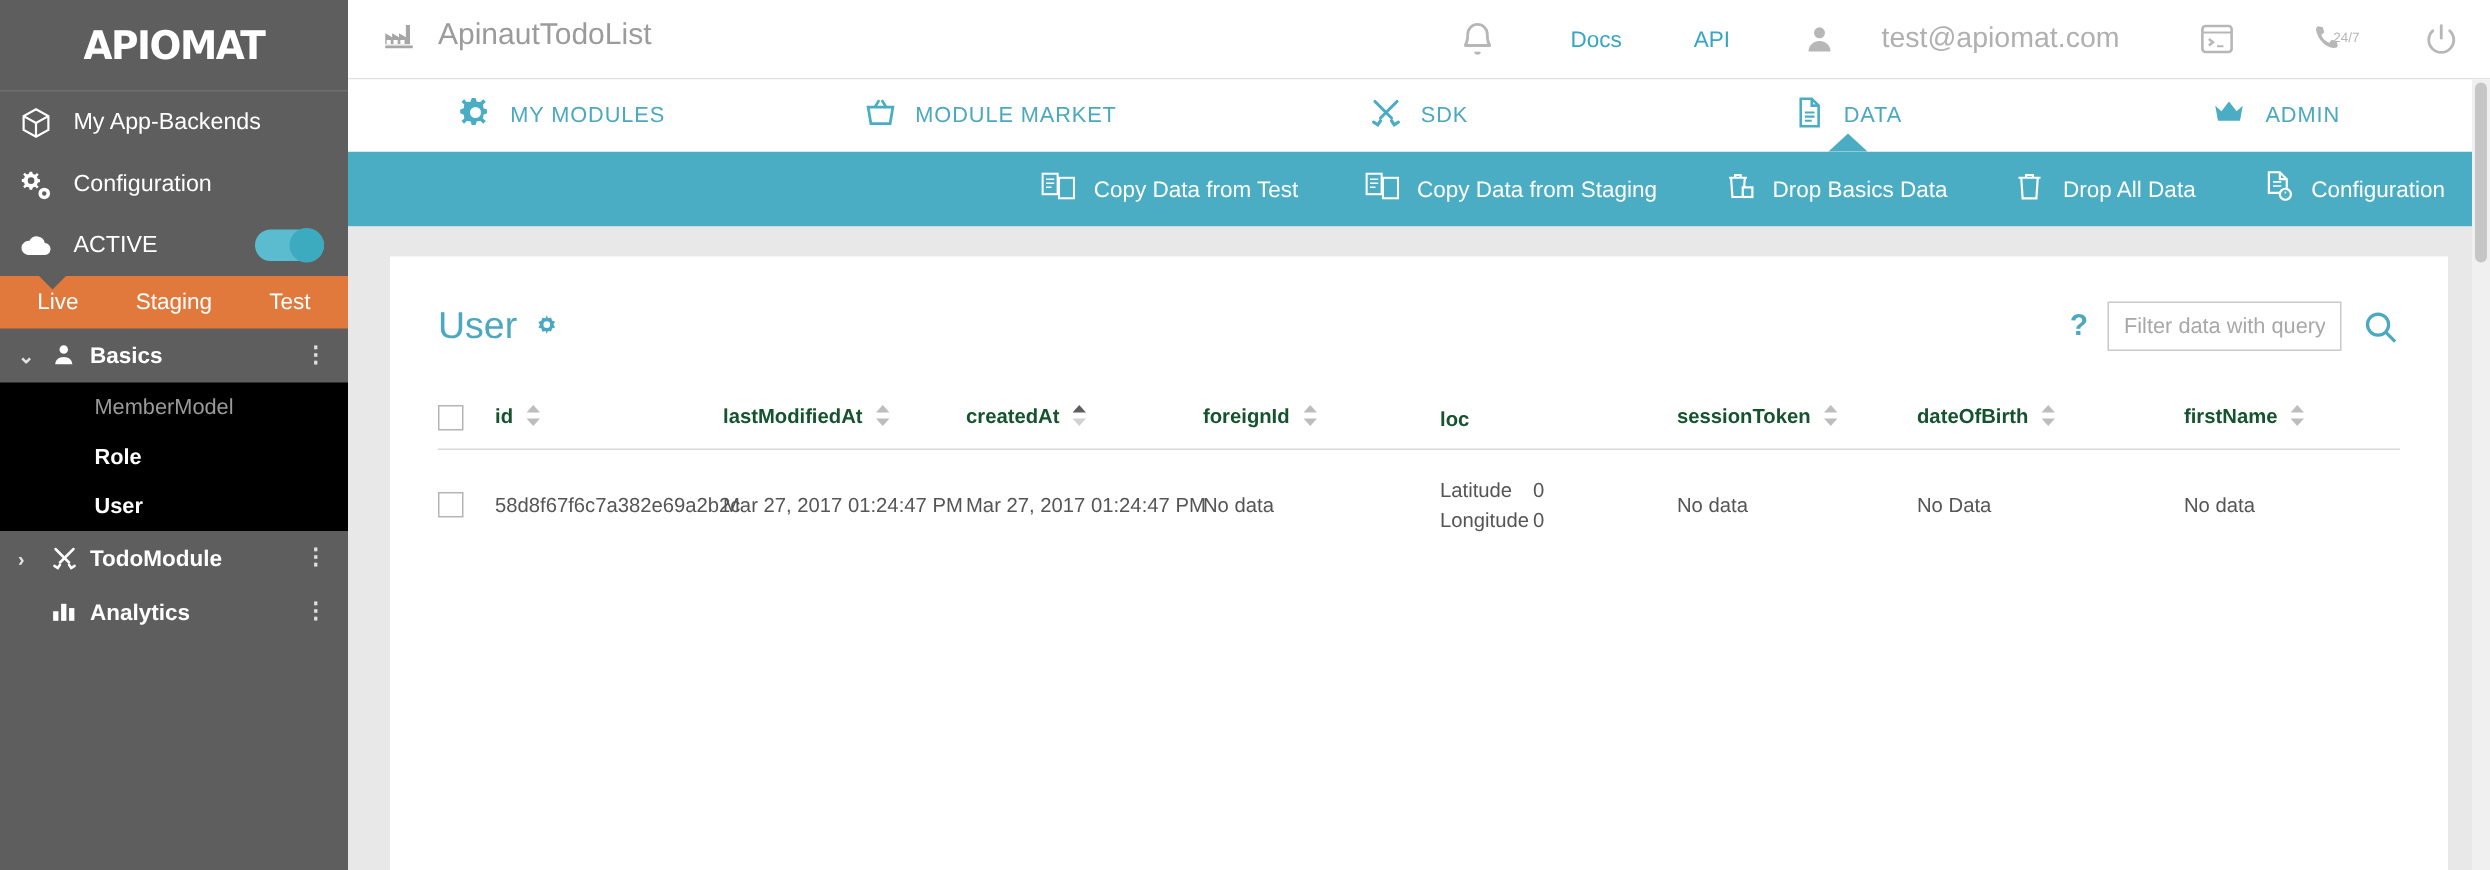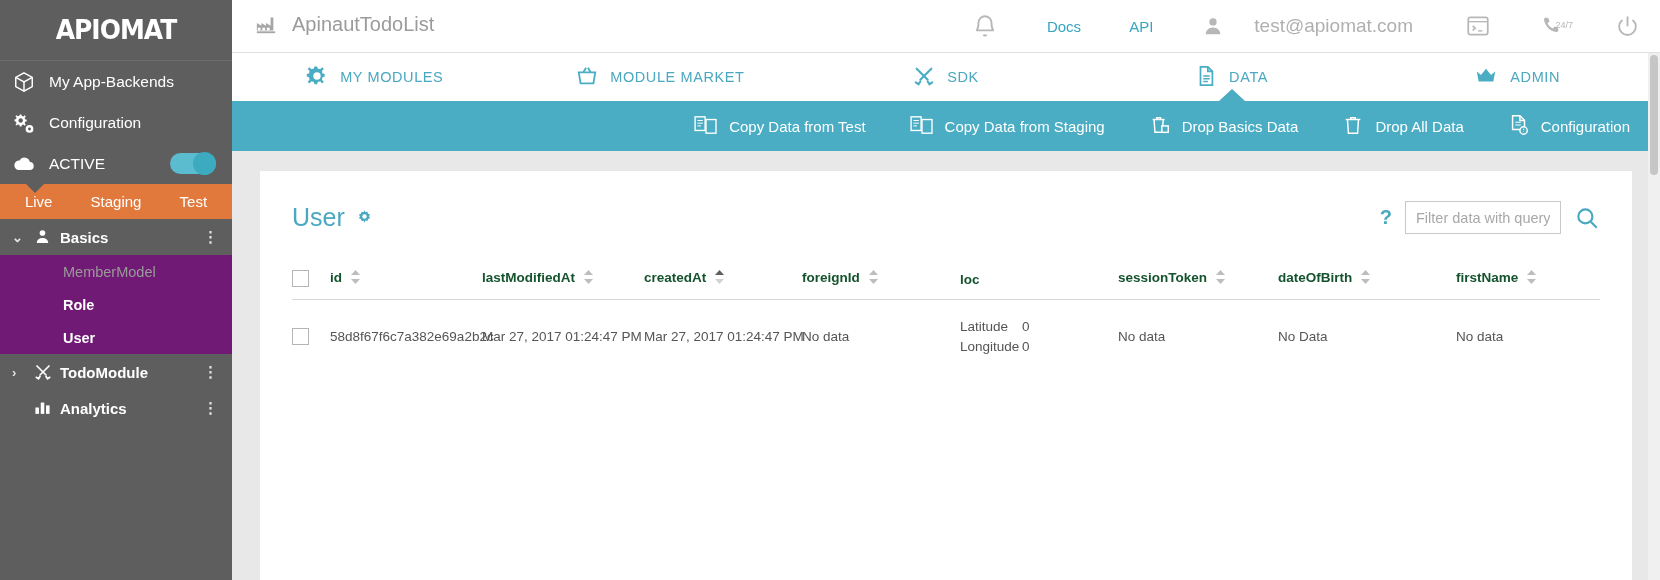--- a/index.html
+++ b/index.html
@@ -54,21 +54,21 @@
   .tree-node {
     height: 36px; display: flex; align-items: center; padding-left: 12px;
     font-size: 15px; font-weight: bold; color: #ffffff; gap: 8px;
     position: relative;
   }
   .tree-node .chev { width: 14px; font-size: 13px; color: #e4e4e4; }
   .tree-node .kebab {
     position: absolute; right: 14px; top: 50%; transform: translateY(-50%);
     line-height: 4px; font-size: 15px; letter-spacing: 0; color: #e0e0e0;
   }
-  .tree-children { background: #701a75; }
+  .tree-children { background: #000000; }
   .tree-leaf {
     height: 33px; display: flex; align-items: center; padding-left: 63px;
     font-size: 14.5px; color: #ffffff; font-weight: bold;
   }
   .tree-leaf.dim { color: #9a9a9a; font-weight: normal; }
 
   
   .main { flex: 1; height: 580px; display: flex; flex-direction: column; position: relative; background: #ffffff; }
 
   .topbar {

